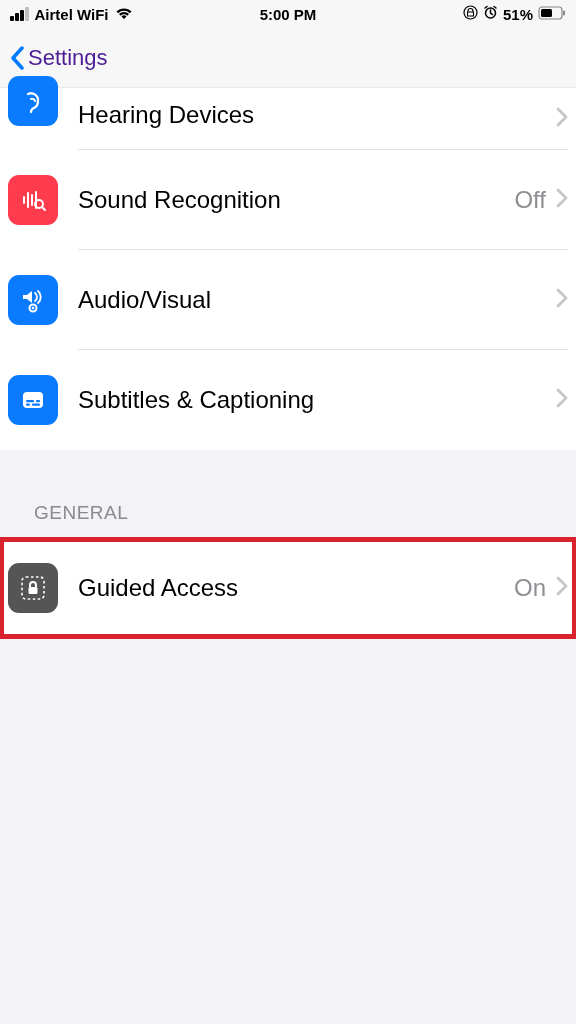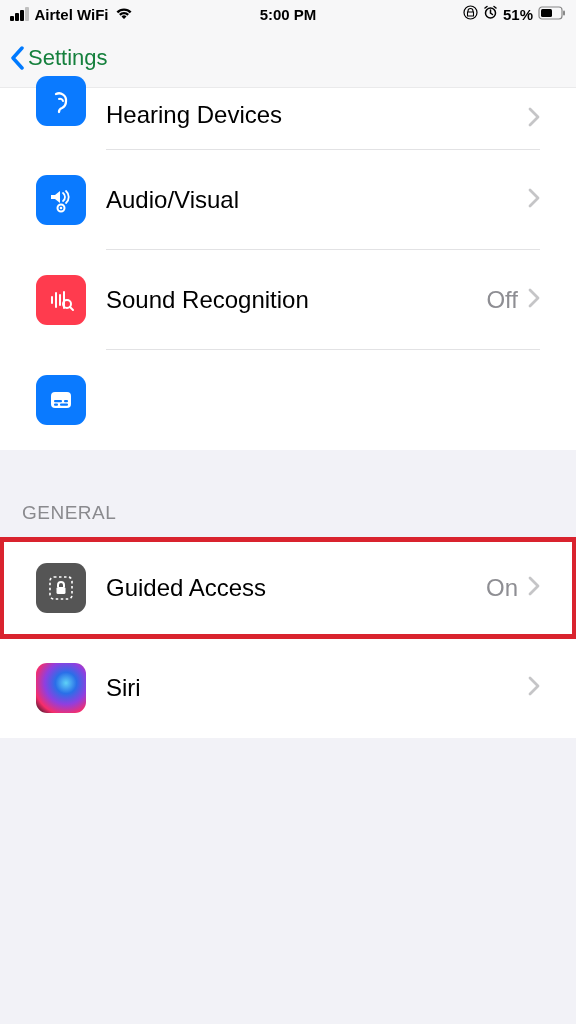--- a/index.html
+++ b/index.html
@@ -31,29 +31,29 @@
     .signal-bars span:nth-child(4){height:14px;background:#c0c0c0}
     .nav-bar {
       height: 60px;
       background: #f7f7f8;
       display: flex;
       align-items: center;
       padding: 0 10px;
       position: relative;
       border-bottom: 0.5px solid rgba(0,0,0,0.05);
     }
-    .back-button { display: flex; align-items: center; color: #15803d; font-size: 22px; gap: 2px; }
+    .back-button { display: flex; align-items: center; color: #4c1d95; font-size: 22px; gap: 2px; }
     .nav-title { position: absolute; left: 50%; transform: translateX(-50%); font-size: 22px; font-weight: 700; }
     .content { background: #f2f2f7; }
     .group { background: #fff; }
     .row {
       display: flex;
       align-items: center;
       min-height: 100px;
-      padding: 0 36px;
+      padding: 0 8px;
       position: relative;
     }
     .row-inner {
       display: flex;
       align-items: center;
       flex: 1;
       margin-left: 20px;
       min-height: 100px;
       border-bottom: 1px solid #e2e2e4;
     }
@@ -65,21 +65,21 @@
       flex-shrink: 0;
     }
     .icon-blue { background: #0a7aff; }
     .icon-red { background: #ff3b4e; }
     .icon-grey { background: #555; }
     .icon-siri { background: radial-gradient(circle at 60% 40%, #5ed2f7 0%, #2a6fe8 25%, #8f3fe0 50%, #f62d6b 75%, #0c0f16 100%); }
     .label { font-size: 24px; font-weight: 400; color: #000; flex: 1; }
     .value { font-size: 24px; color: #8e8e93; margin-right: 10px; }
     .chevron { color: #c5c5c7; }
     .section-header {
-      padding: 52px 20px 14px 22px;
+      padding: 52px 20px 14px 34px;
       font-size: 19px;
       color: #8a8a8e;
       letter-spacing: 0.5px;
     }
     .highlight { outline: 5px solid #d9232e; outline-offset: -4px; }
     .spacer-bottom { height: 20px; background: #f2f2f7; }
     .first-partial .label { position: relative; top: -4px; }
   </style>
 </head>
 <body>
@@ -139,39 +139,20 @@
 
     <div class="row first-partial" style="min-height:62px">
       <div class="icon-box icon-blue" style="margin-top:-36px">
         <svg width="30" height="30" viewBox="0 0 30 30">
             <path d="M10 8 A7 7 0 0 1 20 15 Q20 20 16 22 Q13 23 13 26" stroke="#fff" stroke-width="2.3" fill="none" stroke-linecap="round"></path>
             <path d="M13 13 A3 3 0 0 1 17 15" stroke="#fff" stroke-width="2" fill="none" stroke-linecap="round"></path>
           </svg>
       </div>
       <div class="row-inner" style="min-height:62px">
         <span class="label" style="font-weight:400">Hearing Devices</span>
-        <span class="chevron">
-          <svg width="12" height="20" viewBox="0 0 12 20">
-              <path d="M2 2 L10 10 L2 18" stroke="#c5c5c7" stroke-width="2.8" fill="none" stroke-linecap="round" stroke-linejoin="round"></path>
-            </svg>
-        </span>
-      </div>
-    </div>
-
-    <div class="row">
-      <div class="icon-box icon-blue">
-        <svg width="30" height="30" viewBox="0 0 30 30">
-            <path d="M5 10 H9 L14 6 V18 L9 14 H5 Z" fill="#fff"></path>
-            <path d="M17 8 A5 5 0 0 1 17 16 M20 6 A8 8 0 0 1 20 18" stroke="#fff" stroke-width="1.8" fill="none" stroke-linecap="round"></path>
-            <circle cx="15" cy="23" r="3.5" fill="none" stroke="#fff" stroke-width="2"></circle>
-            <circle cx="15" cy="23" r="1.3" fill="#fff"></circle>
-          </svg>
-      </div>
-      <div class="row-inner">
-        <span class="label">Audio/Visual</span>
         <span class="chevron">
           <svg width="12" height="20" viewBox="0 0 12 20">
               <path d="M2 2 L10 10 L2 18" stroke="#c5c5c7" stroke-width="2.8" fill="none" stroke-linecap="round" stroke-linejoin="round"></path>
             </svg>
         </span>
       </div>
     </div>
 
     <div class="row">
       <div class="icon-box icon-red">
@@ -193,26 +174,53 @@
           <svg width="12" height="20" viewBox="0 0 12 20">
               <path d="M2 2 L10 10 L2 18" stroke="#c5c5c7" stroke-width="2.8" fill="none" stroke-linecap="round" stroke-linejoin="round"></path>
             </svg>
         </span>
       </div>
     </div>
 
     <div class="row">
       <div class="icon-box icon-blue">
         <svg width="30" height="30" viewBox="0 0 30 30">
+            <path d="M5 10 H9 L14 6 V18 L9 14 H5 Z" fill="#fff"></path>
+            <path d="M17 8 A5 5 0 0 1 17 16 M20 6 A8 8 0 0 1 20 18" stroke="#fff" stroke-width="1.8" fill="none" stroke-linecap="round"></path>
+            <circle cx="15" cy="23" r="3.5" fill="none" stroke="#fff" stroke-width="2"></circle>
+            <circle cx="15" cy="23" r="1.3" fill="#fff"></circle>
+          </svg>
+      </div>
+      <div class="row-inner">
+        <span class="label">Audio/Visual</span>
+        <span class="chevron">
+          <svg width="12" height="20" viewBox="0 0 12 20">
+              <path d="M2 2 L10 10 L2 18" stroke="#c5c5c7" stroke-width="2.8" fill="none" stroke-linecap="round" stroke-linejoin="round"></path>
+            </svg>
+        </span>
+      </div>
+    </div>
+
+    <div class="row">
+      <div class="icon-box icon-blue">
+        <svg width="30" height="30" viewBox="0 0 30 30">
             <rect x="5" y="7" width="20" height="16" rx="4" fill="#fff"></rect>
             <rect x="8" y="15" width="8" height="2.2" rx="1" fill="#0a7aff"></rect>
             <rect x="18" y="15" width="4" height="2.2" rx="1" fill="#0a7aff"></rect>
             <rect x="8" y="18.5" width="4" height="2.2" rx="1" fill="#0a7aff"></rect>
             <rect x="14" y="18.5" width="8" height="2.2" rx="1" fill="#0a7aff"></rect>
           </svg>
+      </div>
+      <div class="row-inner">
+        <span class="label">Subtitles &amp; Captioning</span>
+        <span class="chevron">
+          <svg width="12" height="20" viewBox="0 0 12 20">
+              <path d="M2 2 L10 10 L2 18" stroke="#c5c5c7" stroke-width="2.8" fill="none" stroke-linecap="round" stroke-linejoin="round"></path>
+            </svg>
+        </span>
       </div>
     </div>
 
   </div>
 
   <div class="section-header">GENERAL</div>
 
   <div class="group">
 
     <div class="row highlight">
@@ -227,30 +235,19 @@
         <span class="label">Guided Access</span>
         <span class="value">On</span>
         <span class="chevron">
           <svg width="12" height="20" viewBox="0 0 12 20">
               <path d="M2 2 L10 10 L2 18" stroke="#c5c5c7" stroke-width="2.8" fill="none" stroke-linecap="round" stroke-linejoin="round"></path>
             </svg>
         </span>
       </div>
     </div>
 
-    <div class="row">
-      <div class="icon-box icon-siri"></div>
-      <div class="row-inner">
-        <span class="label">Siri</span>
-        <span class="chevron">
-          <svg width="12" height="20" viewBox="0 0 12 20">
-              <path d="M2 2 L10 10 L2 18" stroke="#c5c5c7" stroke-width="2.8" fill="none" stroke-linecap="round" stroke-linejoin="round"></path>
-            </svg>
-        </span>
-      </div>
-    </div>
 
 
 
   </div>
 
   <div class="spacer-bottom"></div>
 </div>
 
 </body></html>

